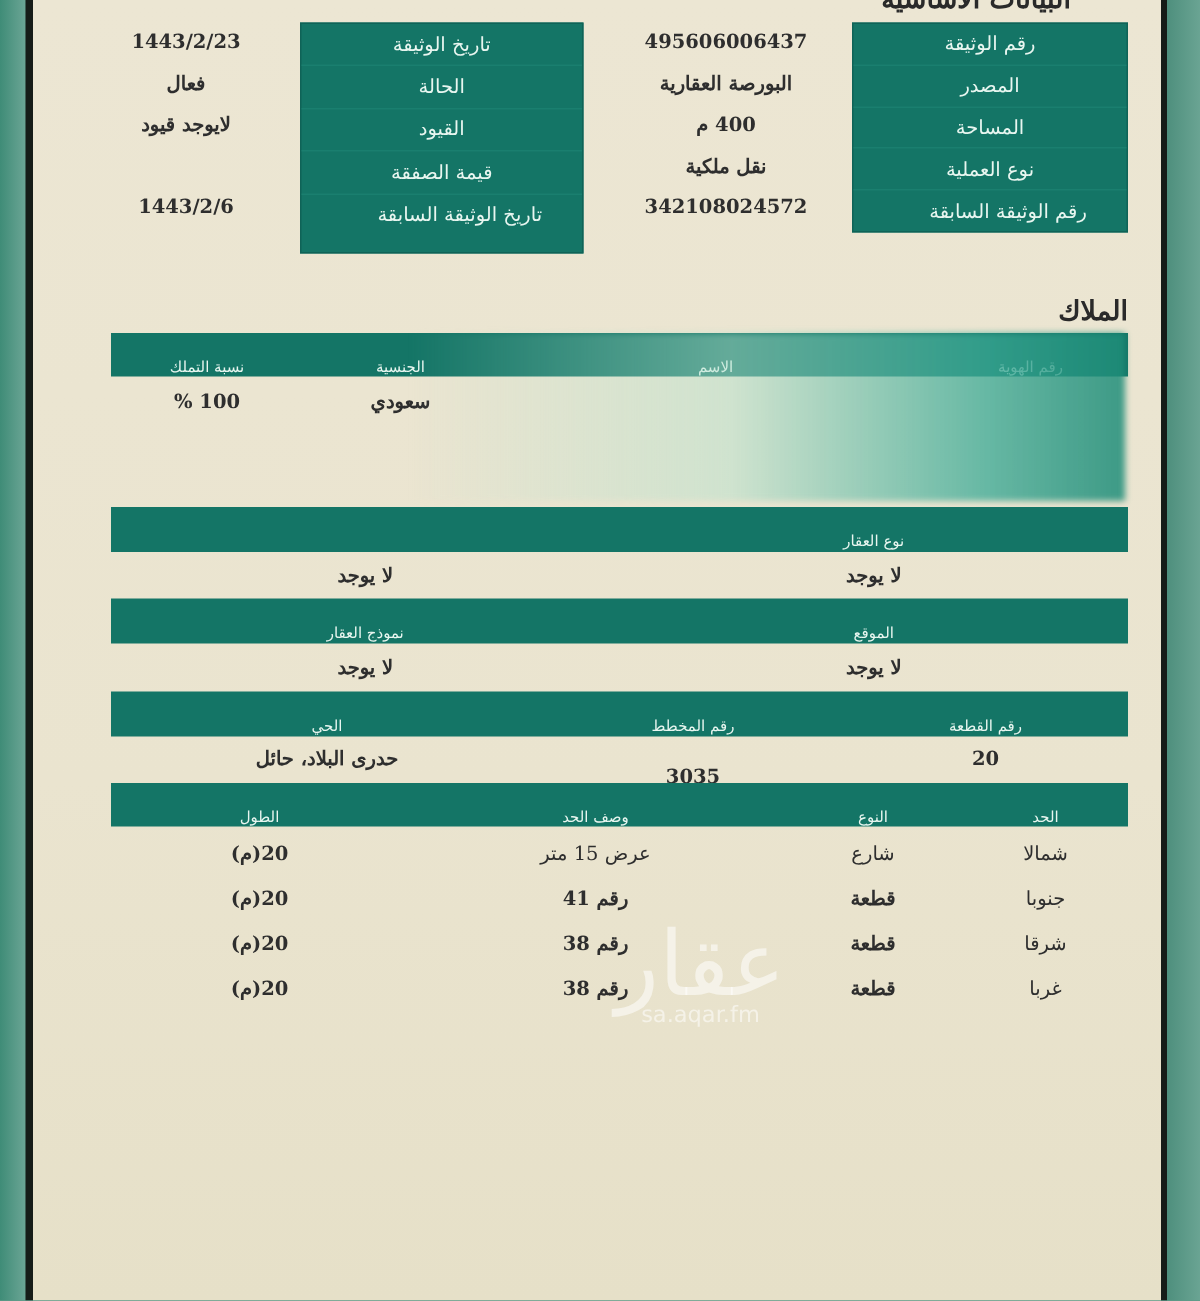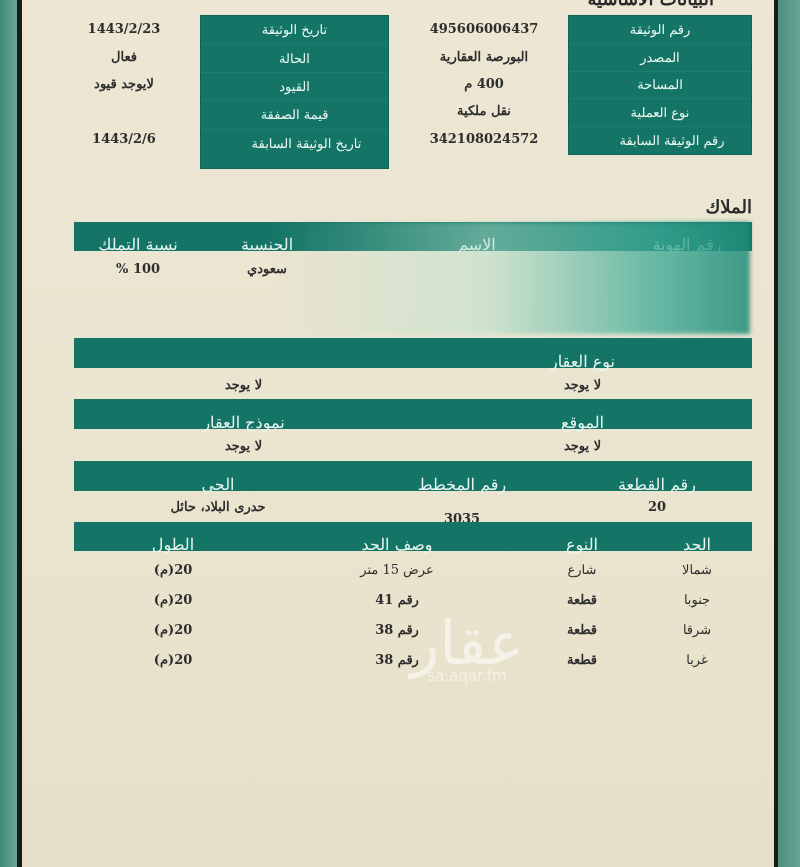--- a/index.html
+++ b/index.html
@@ -45,21 +45,21 @@
     }
     .val-col .val {
       height: 27.4px; display: flex; align-items: center; justify-content: center;
       font-size: 13px; color: #2e2e2e; font-weight: bold;
     }
     .bar {
       position: absolute; left: 52px; width: 678px; height: 30px;
       display: flex; align-items: center;
     }
     .bar .h {
-      display: flex; align-items: center; justify-content: center; font-size: 16px; height: 100%; margin-top: 16px;
+      display: flex; align-items: center; justify-content: center; font-size: 10px; height: 100%; margin-top: 16px;
     }
     .row {
       position: absolute; left: 52px; width: 678px; display: flex; align-items: center;
     }
     .row .c {
       display: flex; align-items: center; justify-content: center; font-size: 13px; color: #2e2e2e;
     }
     .blur-owner {
       position: absolute; left: 250px; top: 222px; width: 478px; height: 112px;
       background: linear-gradient(90deg, rgba(236,230,211,0) 0%, rgba(180,225,205,0.5) 45%, rgba(60,170,150,0.75) 80%, rgba(30,140,120,0.85) 100%);

